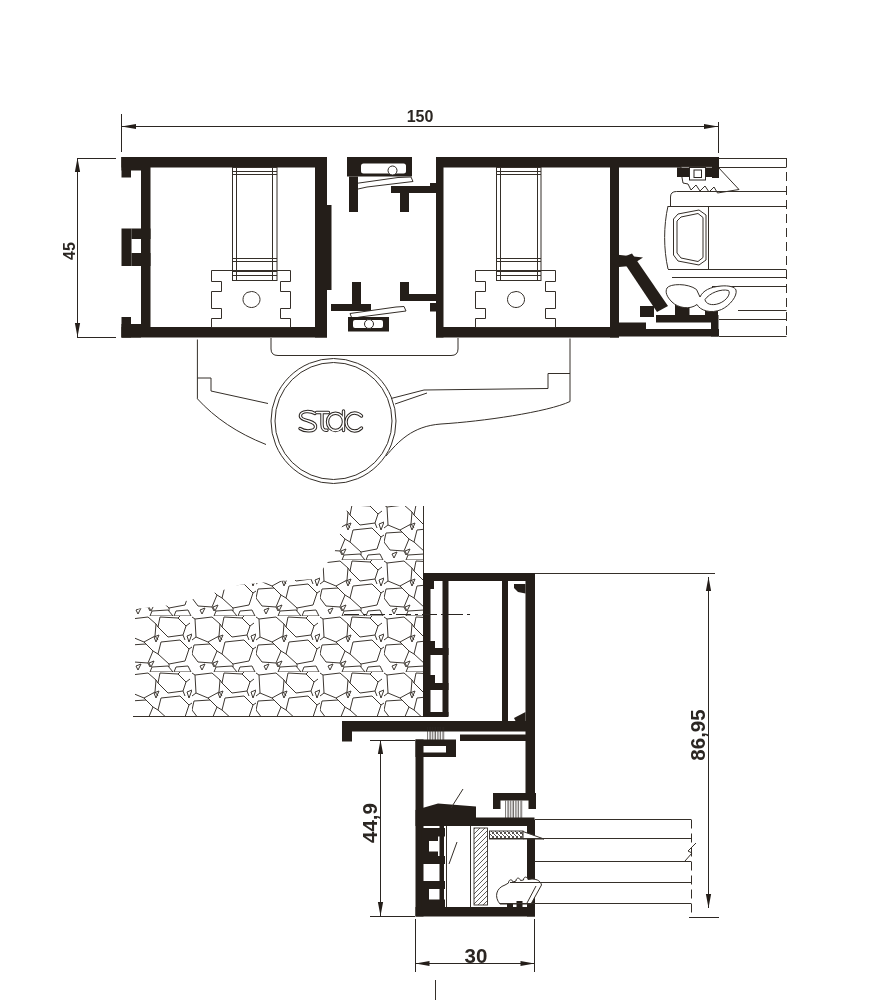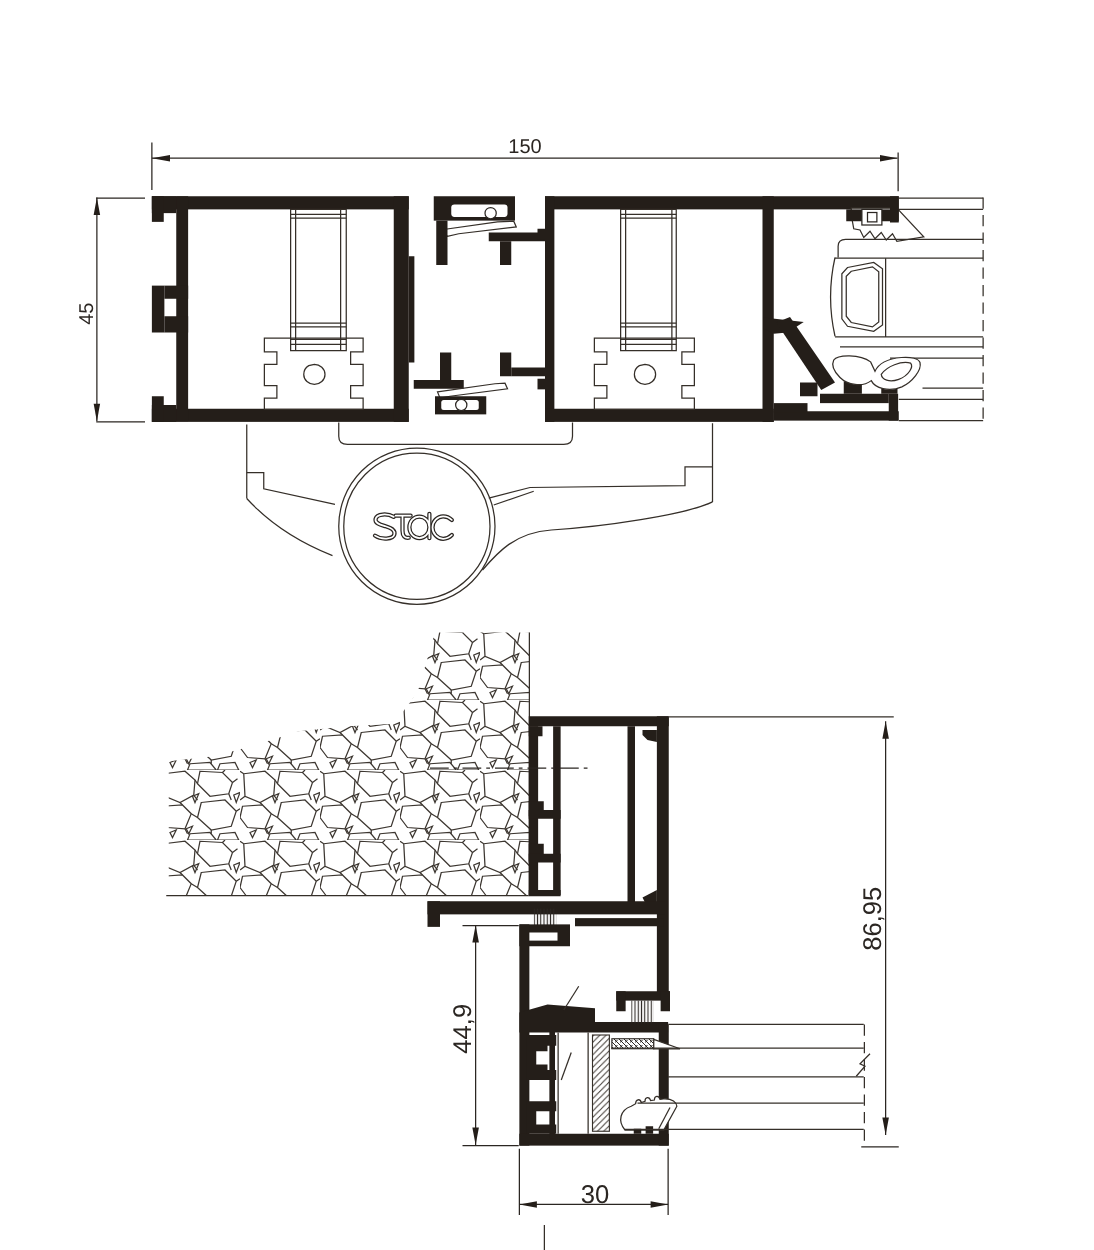--- a/index.html
+++ b/index.html
@@ -1,17 +1,17 @@
 <!DOCTYPE html>
 <html><head>
 <meta charset="utf-8">
 <style>
 html,body{margin:0;padding:0;background:#ffffff;}
 #page{position:relative;width:875px;height:1000px;background:#fff;overflow:hidden;
-font-family:"Liberation Sans", sans-serif;}
+font-family:"Liberation Sans", sans-serif;font-weight:bold;}
 svg{position:absolute;left:0;top:0;}
 text{font-family:"Liberation Sans", sans-serif;fill:#2b2622;}
 .thin{stroke:#352f29;stroke-width:1;fill:none;}
 .blk{fill:#241e19;stroke:none;}
 .dim{stroke:#2b2622;stroke-width:1;fill:none;}
 </style>
 </head>
 <body>
 <div id="page">
 <svg width="875" height="1000" viewBox="0 0 875 1000">

